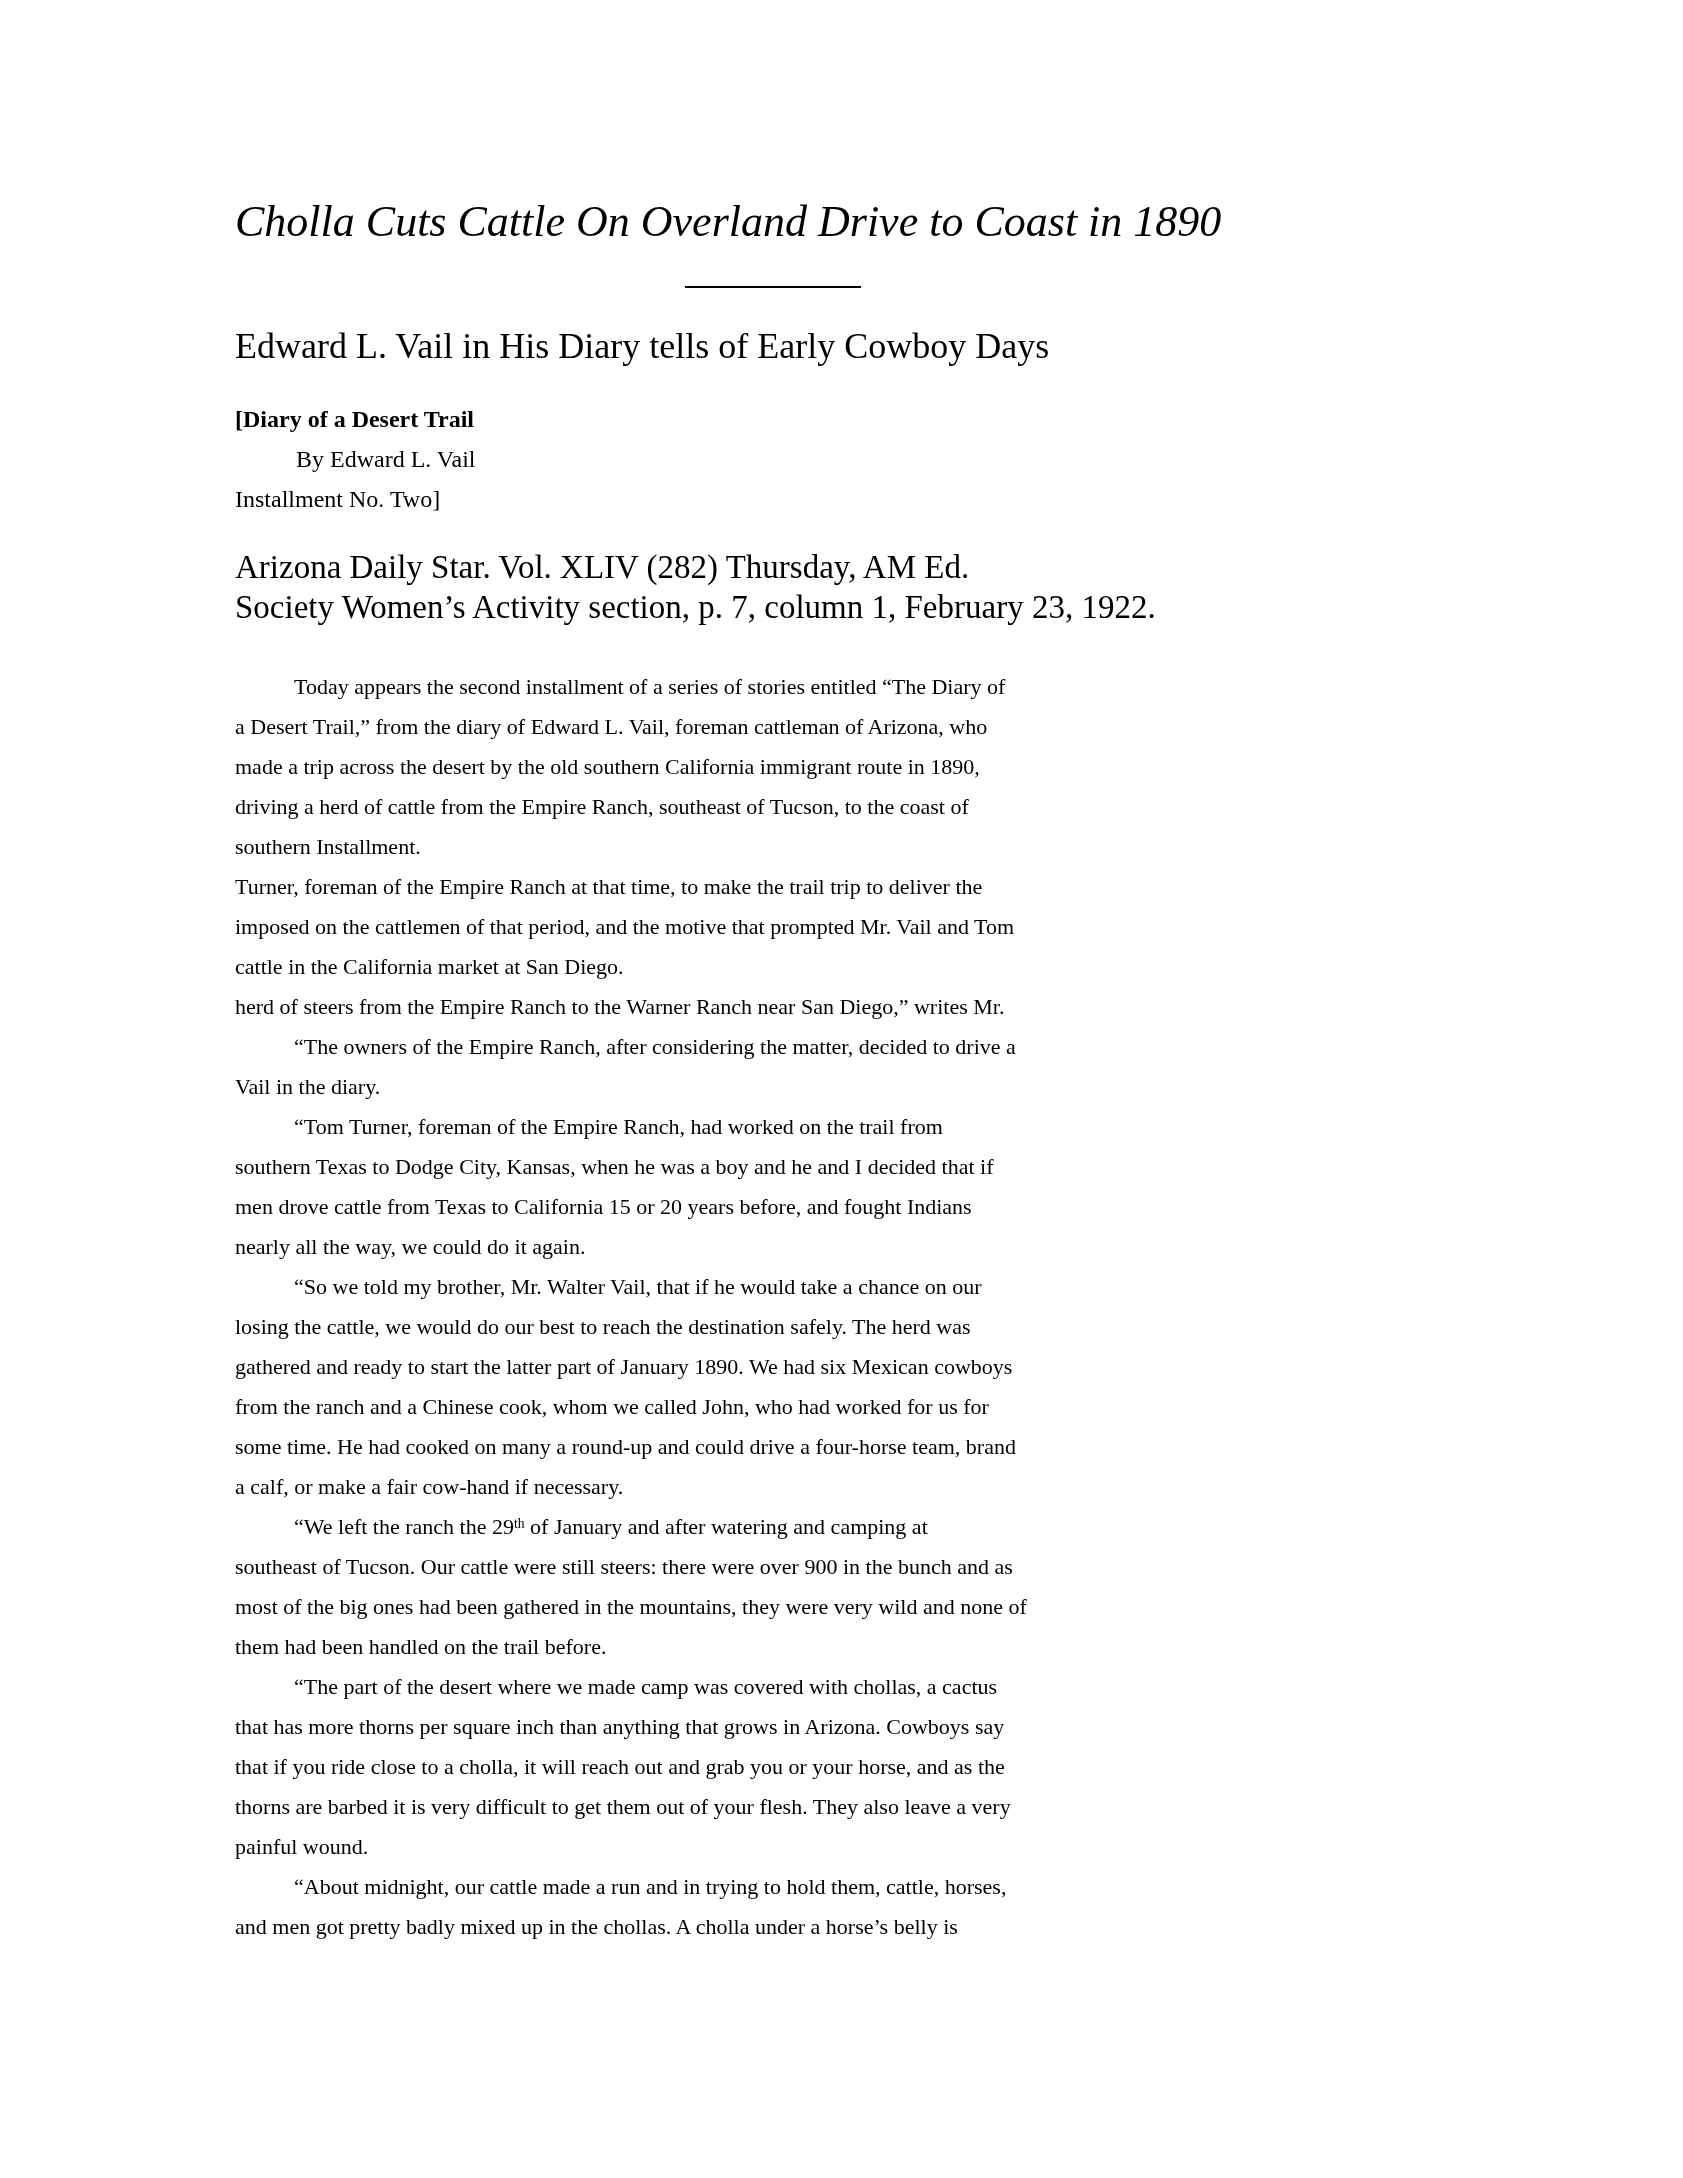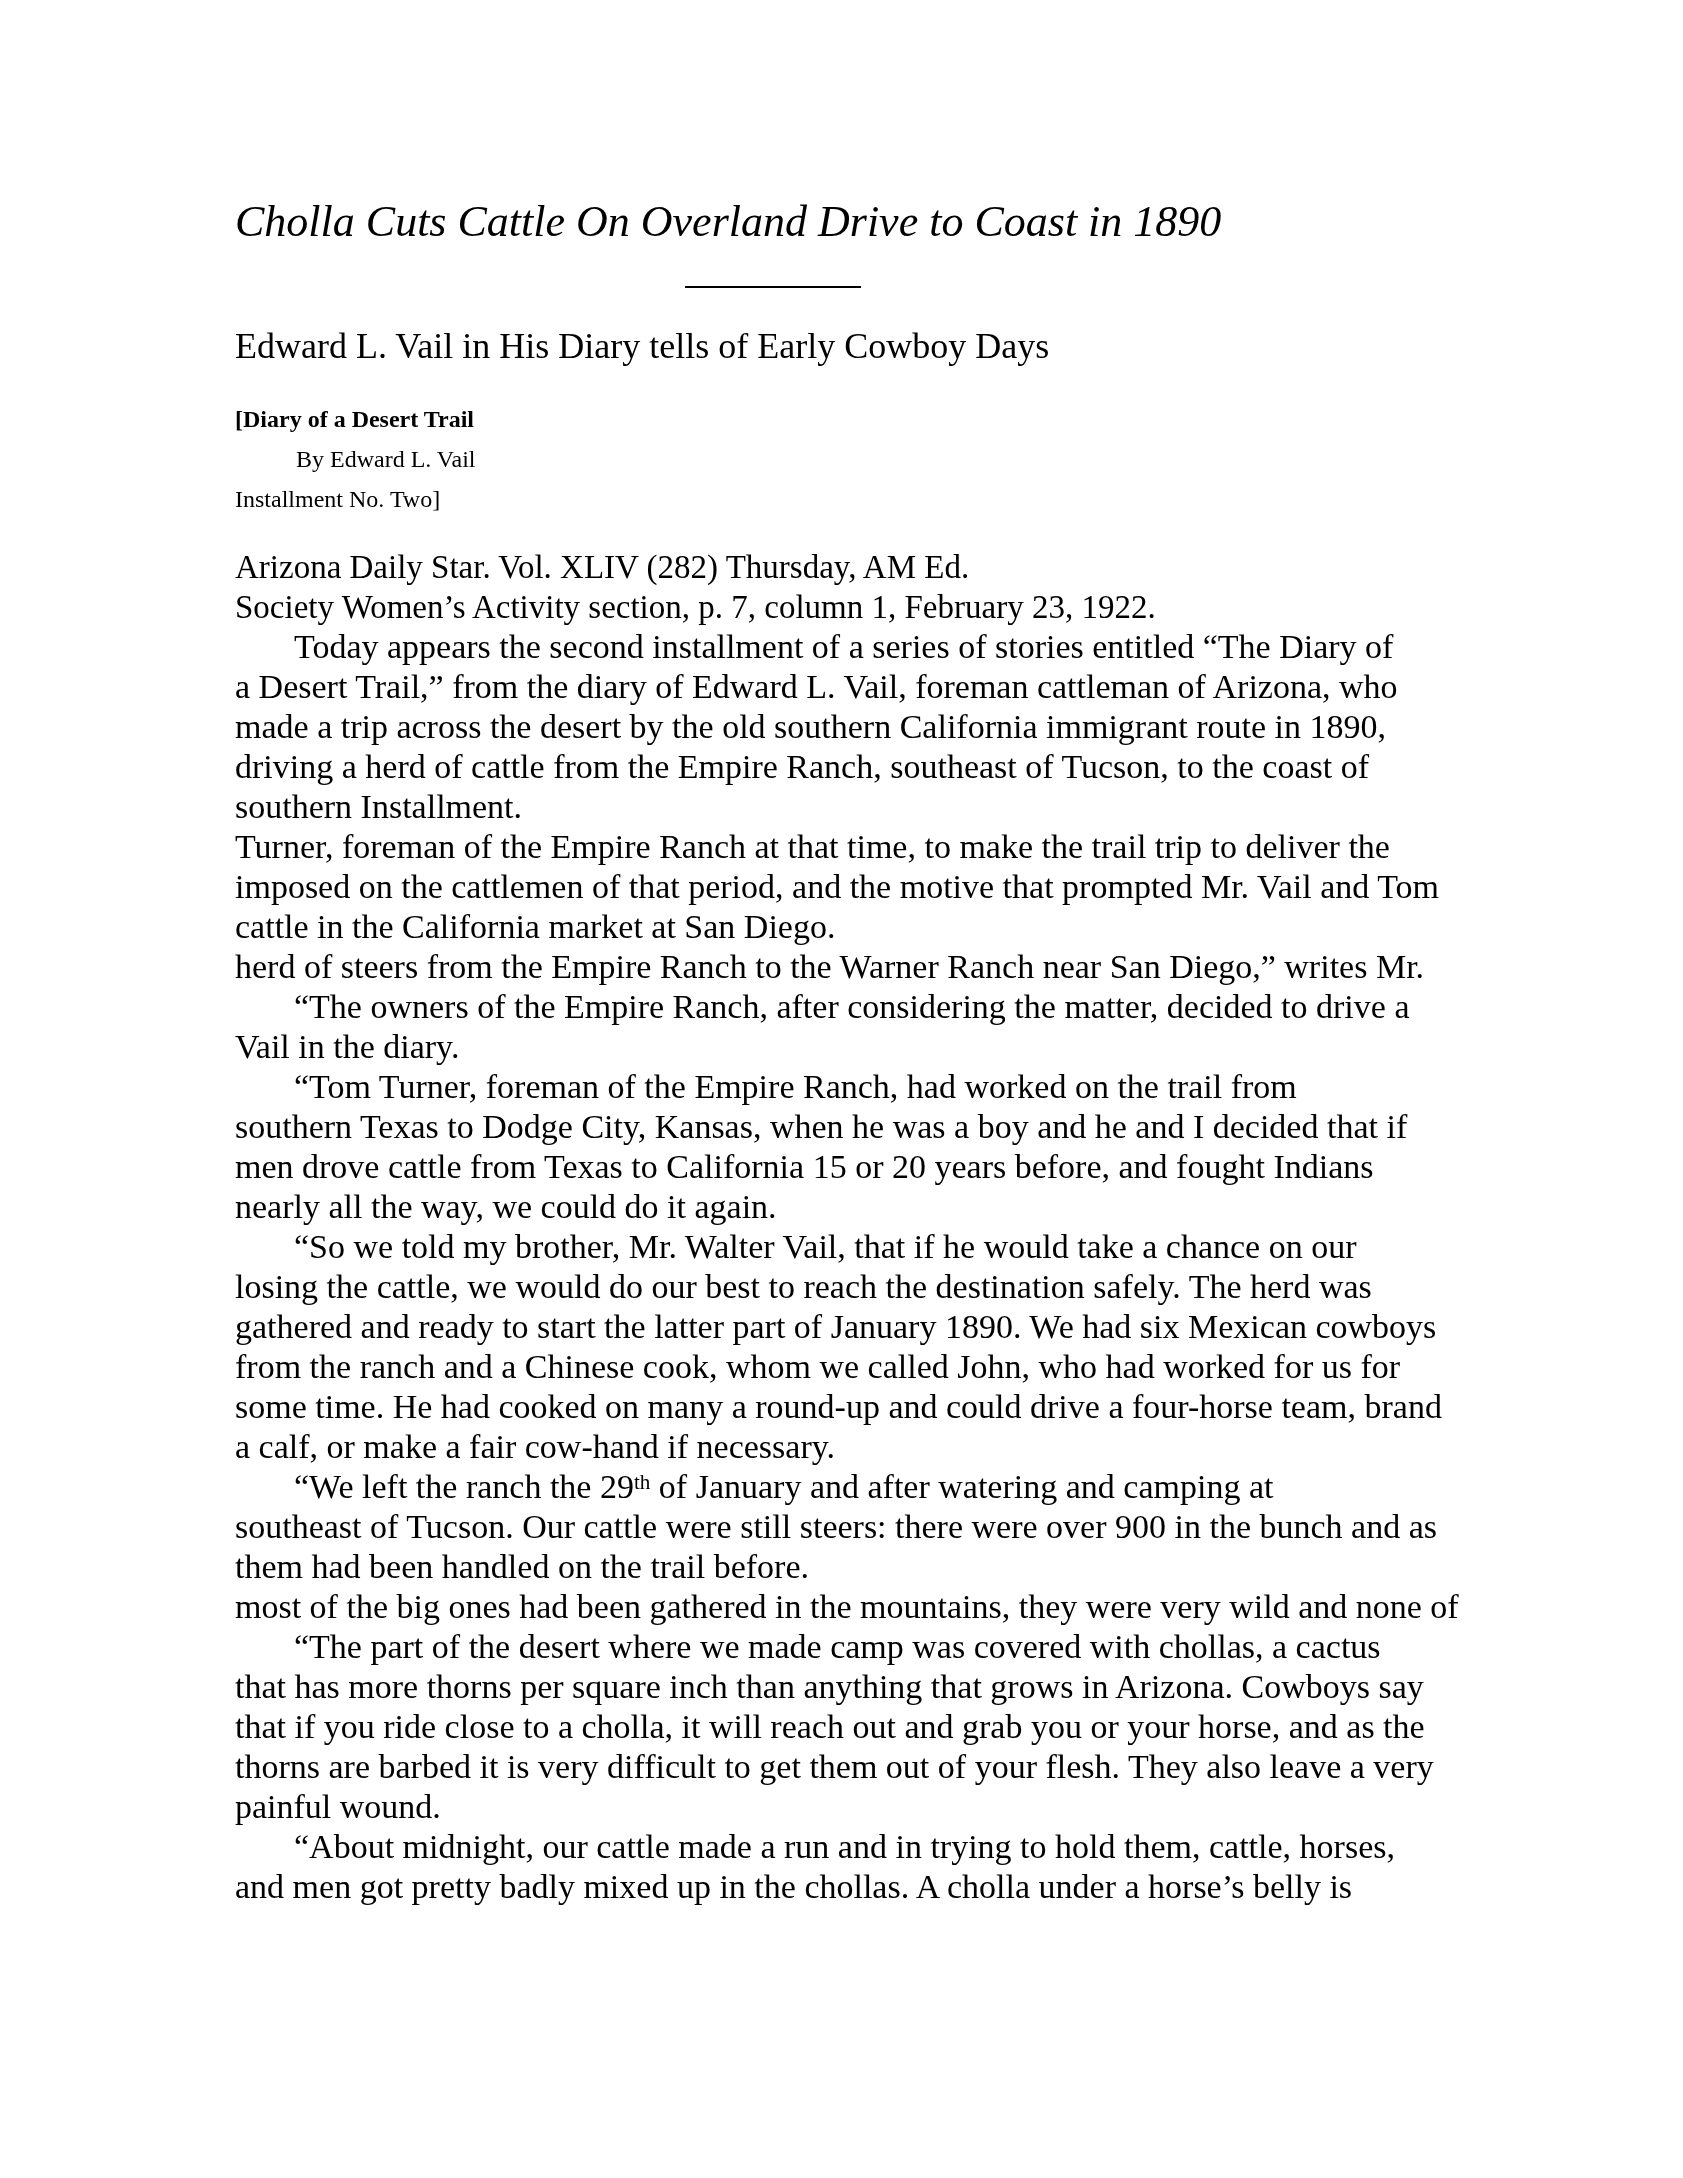--- a/index.html
+++ b/index.html
@@ -44,21 +44,22 @@
   .byline div { white-space: pre; }
   .byline .bracket-title { font-weight: bold; }
   .byline .author { padding-left: 61px; }
   .source {
     margin-top: 28px;
     font-size: 33px;
     line-height: 40px;
   }
   .source div { white-space: pre; }
   .paragraphs {
-    font-size: 34px;
+    margin-top: 40px;
+    font-size: 22px;
     line-height: 40px;
   }
   .para { margin: 0; }
   .line { white-space: pre; }
   .line.first { text-indent: 59px; }
   sup {
     font-size: 0.62em;
     line-height: 0;
     position: relative;
     top: -0.45em;
@@ -115,22 +116,22 @@
         <div class="line first">“So we told my brother, Mr. Walter Vail, that if he would take a chance on our</div>
         <div class="line">losing the cattle, we would do our best to reach the destination safely. The herd was</div>
         <div class="line">gathered and ready to start the latter part of January 1890. We had six Mexican cowboys</div>
         <div class="line">from the ranch and a Chinese cook, whom we called John, who had worked for us for</div>
         <div class="line">some time. He had cooked on many a round-up and could drive a four-horse team, brand</div>
         <div class="line">a calf, or make a fair cow-hand if necessary.</div>
       </div>
       <div class="para">
         <div class="line first">“We left the ranch the 29<sup>th</sup> of January and after watering and camping at</div>
         <div class="line">southeast of Tucson. Our cattle were still steers: there were over 900 in the bunch and as</div>
+        <div class="line">most of the big ones had been gathered in the mountains, they were very wild and none of</div>
         <div class="line">them had been handled on the trail before.</div>
-        <div class="line">most of the big ones had been gathered in the mountains, they were very wild and none of</div>
       </div>
       <div class="para">
         <div class="line first">“The part of the desert where we made camp was covered with chollas, a cactus</div>
         <div class="line">that has more thorns per square inch than anything that grows in Arizona. Cowboys say</div>
         <div class="line">that if you ride close to a cholla, it will reach out and grab you or your horse, and as the</div>
         <div class="line">thorns are barbed it is very difficult to get them out of your flesh. They also leave a very</div>
         <div class="line">painful wound.</div>
       </div>
       <div class="para">
         <div class="line first">“About midnight, our cattle made a run and in trying to hold them, cattle, horses,</div>

